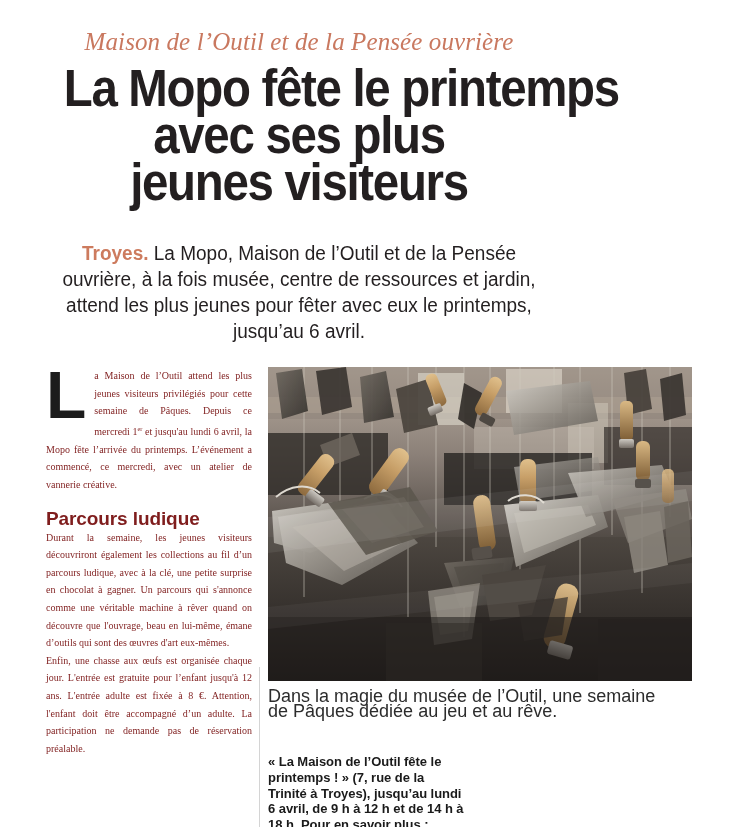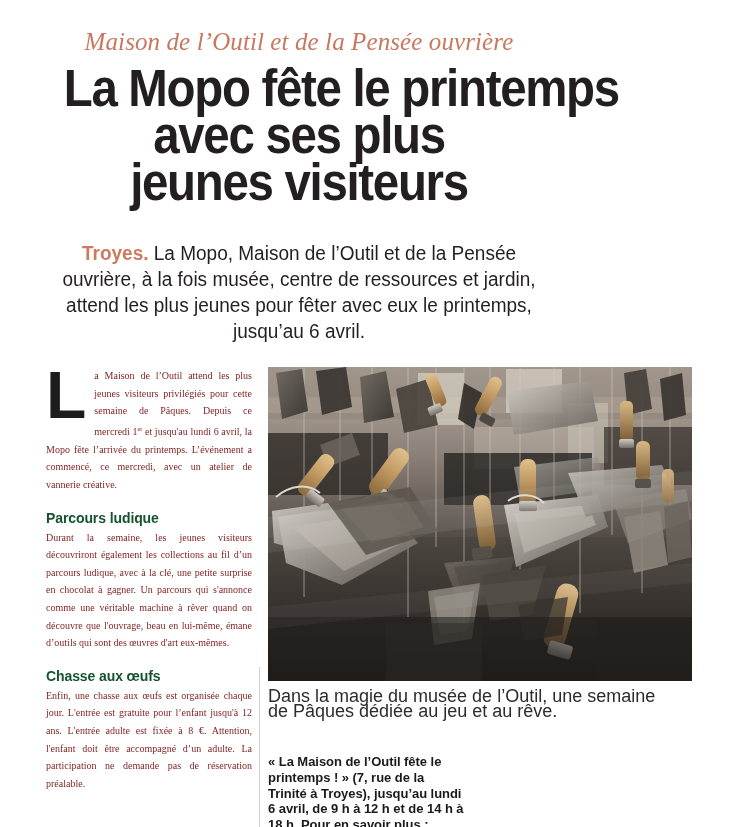--- a/index.html
+++ b/index.html
@@ -120,23 +120,23 @@
     font-weight: bold;
     font-size: 66px;
     line-height: 52px;
     padding: 2px 8px 0 0;
     color: #1c1c1c;
   }
 
   .subhead {
     font-family: "Liberation Sans Narrow", "Liberation Sans", sans-serif;
     font-weight: bold;
-    font-size: 14px;
+    font-size: 19px;
     line-height: 19px;
-    color: #14532d;
+    color: #7f1d1d;
     margin: 15px 0 1px 0;
     letter-spacing: -0.1px;
   }
 
   
   .photo {
     width: 424px;
     height: 314px;
     position: relative;
     overflow: hidden;
@@ -188,21 +188,20 @@
 
       <div class="body-text">
         <p class="dropcap-para">La Maison de l’Outil attend les plus jeunes visiteurs privilégiés pour cette semaine de Pâques. Depuis ce mercredi 1<sup style="font-size: 0.62em;">er</sup> et jusqu'au lundi 6 avril, la Mopo fête l’arrivée du printemps. L’événement a commencé, ce mercredi, avec un atelier de vannerie créative.</p>
       </div>
 
       <h2 class="subhead">Parcours ludique</h2>
       <div class="body-text">
         <p>Durant la semaine, les jeunes visiteurs découvriront également les collections au fil d’un parcours ludique, avec à la clé, une petite surprise en chocolat à gagner. Un parcours qui s'annonce comme une véritable machine à rêver quand on découvre que l'ouvrage, beau en lui-même, émane d’outils qui sont des œuvres d'art eux-mêmes.</p>
       </div>
 
-      <h2 class="subhead">Chasse aux œufs</h2>
       <div class="body-text">
         <p><span>Enfin, une chasse aux œufs est organisée chaque jour. L'entrée est gratuite pour l’enfant jusqu'à 12 ans. L'entrée adulte est fixée à 8 €. Attention, l'enfant doit être accompagné d’un adulte. La participation ne demande pas de réservation préalable.</span></p>
       </div>
 
     </div>
 
     <div class="col-gap">
       <div class="col-rule"></div>
     </div>
 

